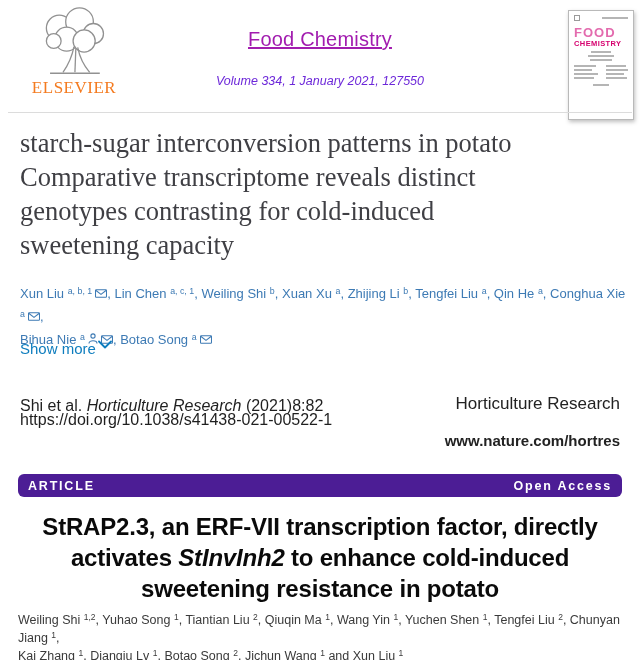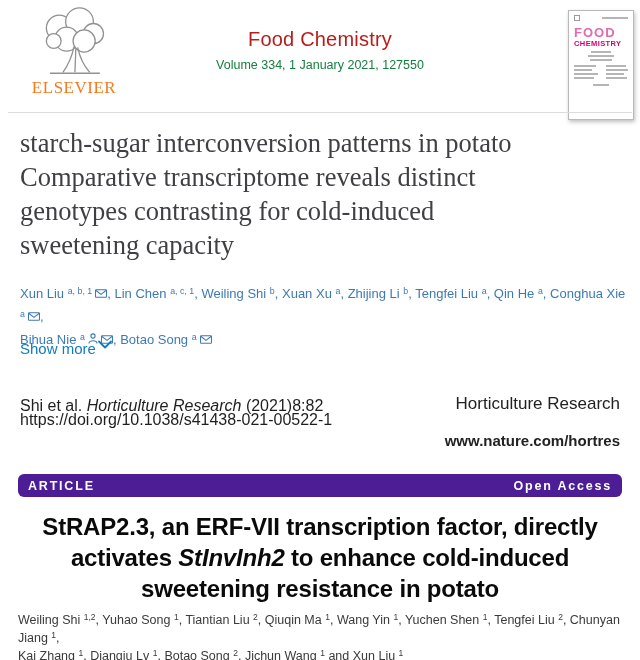--- a/index.html
+++ b/index.html
@@ -4,22 +4,22 @@
 <style>
   * { margin:0; padding:0; box-sizing:border-box; }
   body { background:#fff; font-family:"Liberation Sans", sans-serif; }
   .page { position:relative; width:640px; height:660px; background:#fff; overflow:hidden; }
 
   
   .sd-header { position:absolute; left:0; top:0; width:640px; height:112px; }
   .elsevier-logo { position:absolute; left:22px; top:6px; width:104px; text-align:center; cursor:pointer; }
   .elsevier-wordmark { font-family:"Liberation Serif", serif; color:#f47b20; font-size:17px; letter-spacing:0.5px; margin-top:-2px; }
   .journal-block { position:absolute; left:0; top:28px; width:640px; text-align:center; }
-  .journal-name { font-size:20px; color:#b91c1c; letter-spacing:0.2px; }
-  .issue-line { margin-top:7px; font-size:12.5px; color:#15803d; cursor:pointer; }
+  .journal-name { font-size:20px; color:#a21caf; letter-spacing:0.2px;text-decoration:underline; }
+  .issue-line { margin-top:23px; font-size:12.5px; color:#6d28d9; cursor:pointer;font-style:italic; }
   .cover { position:absolute; left:568px; top:10px; width:66px; height:110px; background:#fff;
            border:1px solid #b9b9b9; box-shadow:1px 2px 4px rgba(0,0,0,0.25); padding:4px 5px; cursor:pointer; }
   .cover-toprow { display:flex; justify-content:space-between; align-items:flex-start; height:8px; }
   .cover-glyph { width:6px; height:6px; border:1px solid #9a9a9a; }
   .cover-bar { background:#b5b5b5; height:2px; }
   .cover-food { font-size:13px; font-weight:bold; letter-spacing:1px; color:#e36bae; line-height:13px; margin-top:3px; }
   .cover-chem { font-size:7.5px; font-weight:bold; letter-spacing:0.4px; color:#d6006e; line-height:9px; }
   .cover-lines { margin-top:3px; display:flex; flex-direction:column; gap:2px; align-items:center; }
   .cover-cols { margin-top:4px; display:flex; justify-content:space-between; }
   .cover-col { display:flex; flex-direction:column; gap:2px; }

